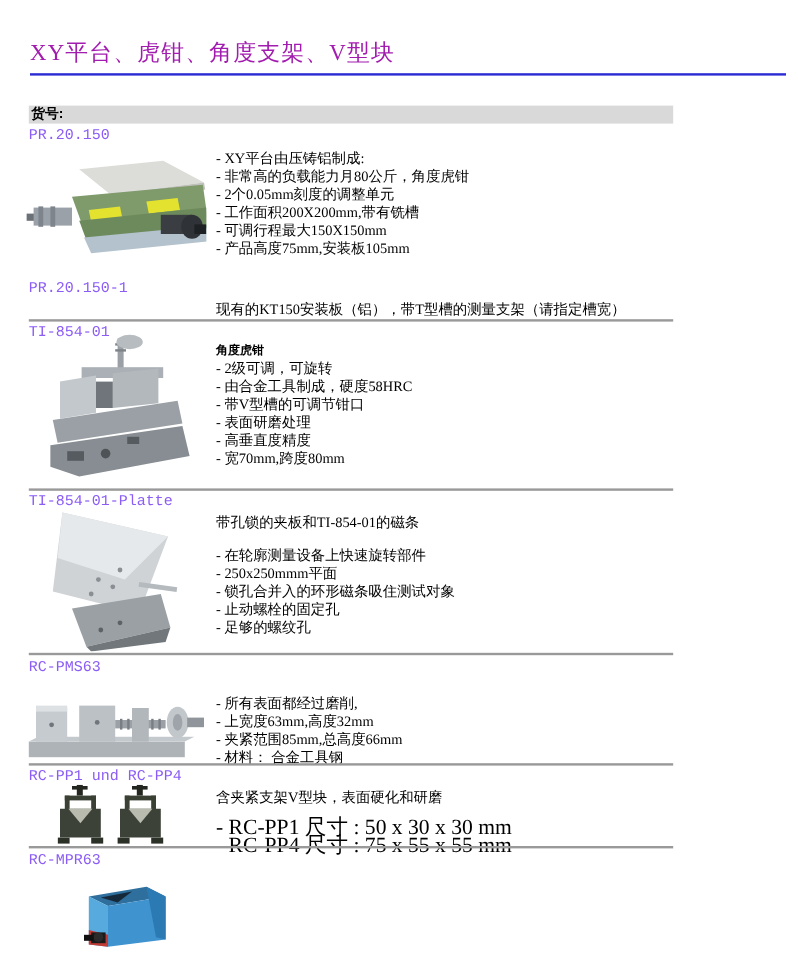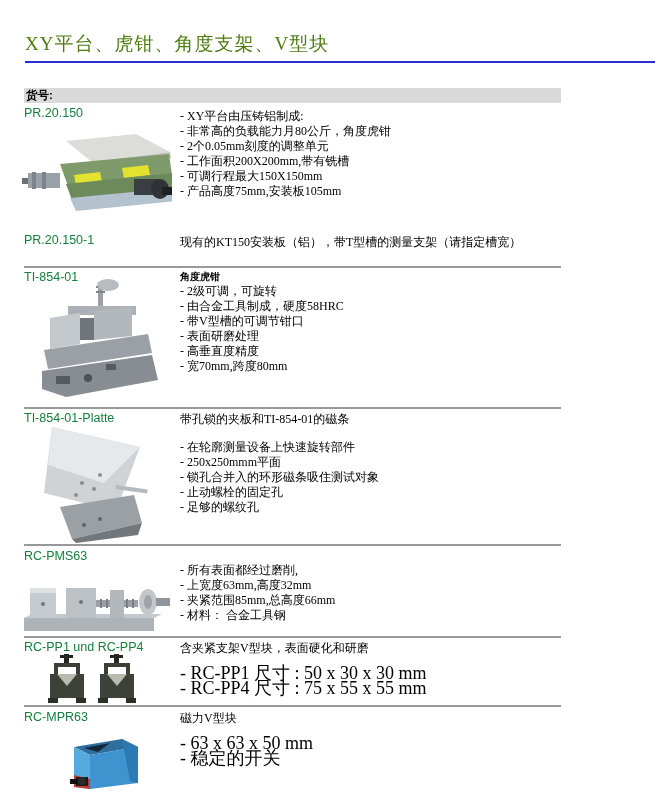--- a/index.html
+++ b/index.html
@@ -3,40 +3,40 @@
 <meta charset="utf-8">
 <style>
   html,body { margin:0; padding:0; background:#ffffff; }
   .page {
     position:relative; width:665px; height:812px; background:#ffffff;
     font-family:"Liberation Serif","DejaVu Serif",serif; color:#000;
     overflow:hidden;
   }
   .page-title {
     position:absolute; left:25px; top:31px;
-    font-size:19px; letter-spacing:1px; color:#4d7c0f; white-space:nowrap;
+    font-size:19px; letter-spacing:1px; color:#a21caf; white-space:nowrap;
   }
   .title-rule {
     position:absolute; left:25px; top:61px; width:630px; height:2px;
     background:#2B2BD5;
   }
   .code-bar {
     position:absolute; left:24px; top:88px; width:537px; height:15px;
     background:#D9D9D9; box-sizing:border-box; padding-left:2px;
     font-family:"Liberation Sans","DejaVu Sans",sans-serif;
     font-weight:bold; font-size:11.5px; line-height:15px;
   }
   .pcode {
     position:absolute; left:24px;
-    font-family:Liberation Sans, sans-serif;
-    font-size:12.5px; color:#15803d; white-space:nowrap;
+    font-family:Liberation Mono, monospace;
+    font-size:12.5px; color:#8b5cf6; white-space:nowrap;
   }
   .rtext {
     position:absolute; left:180px; width:480px;
-    font-size:12px; line-height:15px;
+    font-size:12px; line-height:15px;margin-top:16px;
   }
   .rtext .hd-bold { font-weight:bold; font-size:10px; }
   .rtext .gap { height:13px; }
   .rtext .sans {
     font-family:Liberation Serif, serif; font-size:18px;
   }
   .divider {
     position:absolute; left:24px; width:537px; height:2px; background:#999999;
   }
   .photo { position:absolute; }
@@ -207,20 +207,14 @@
     <polygon points="10,26 58,18 74,26 26,34" fill="#2e6f9e"></polygon>
     <polygon points="20,27 46,22 34,31" fill="#16293a"></polygon>
     <polygon points="10,26 26,34 26,68 10,66" fill="#56aadd"></polygon>
     <polygon points="26,34 74,26 74,62 26,68" fill="#3f93cf"></polygon>
     <polygon points="58,18 74,26 74,62 66,60" fill="#2c7ab3"></polygon>
     <polygon points="10,54 26,58 26,68 10,66" fill="#c23b35"></polygon>
     <rect x="12" y="56" width="12" height="9" fill="#1b1b1b"></rect>
     <circle cx="18" cy="60" r="4" fill="#2b2b2b"></circle>
     <rect x="6" y="58" width="8" height="5" fill="#101010"></rect>
   </svg>
-  <div class="rtext" style="top:711px">
-    <div>磁力V型块</div>
-    <div class="gap" style="height:10px"></div>
-    <div class="sans">- 63 x 63 x 50 mm</div>
-    <div class="sans">- 稳定的开关</div>
-  </div>
 
 </div>
 
 </body></html>

